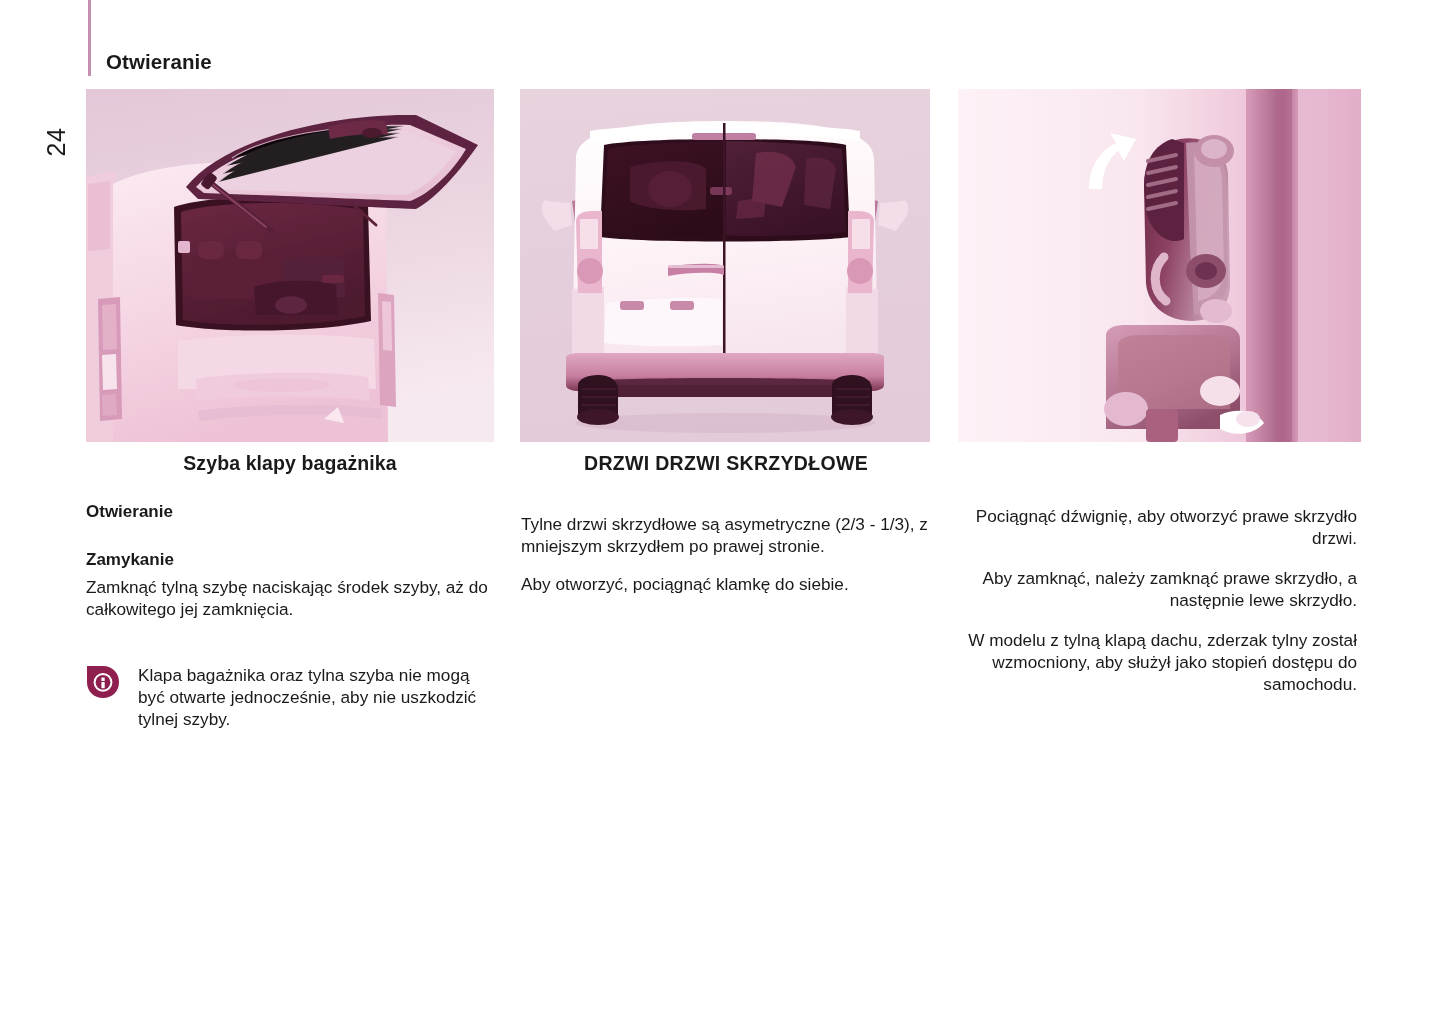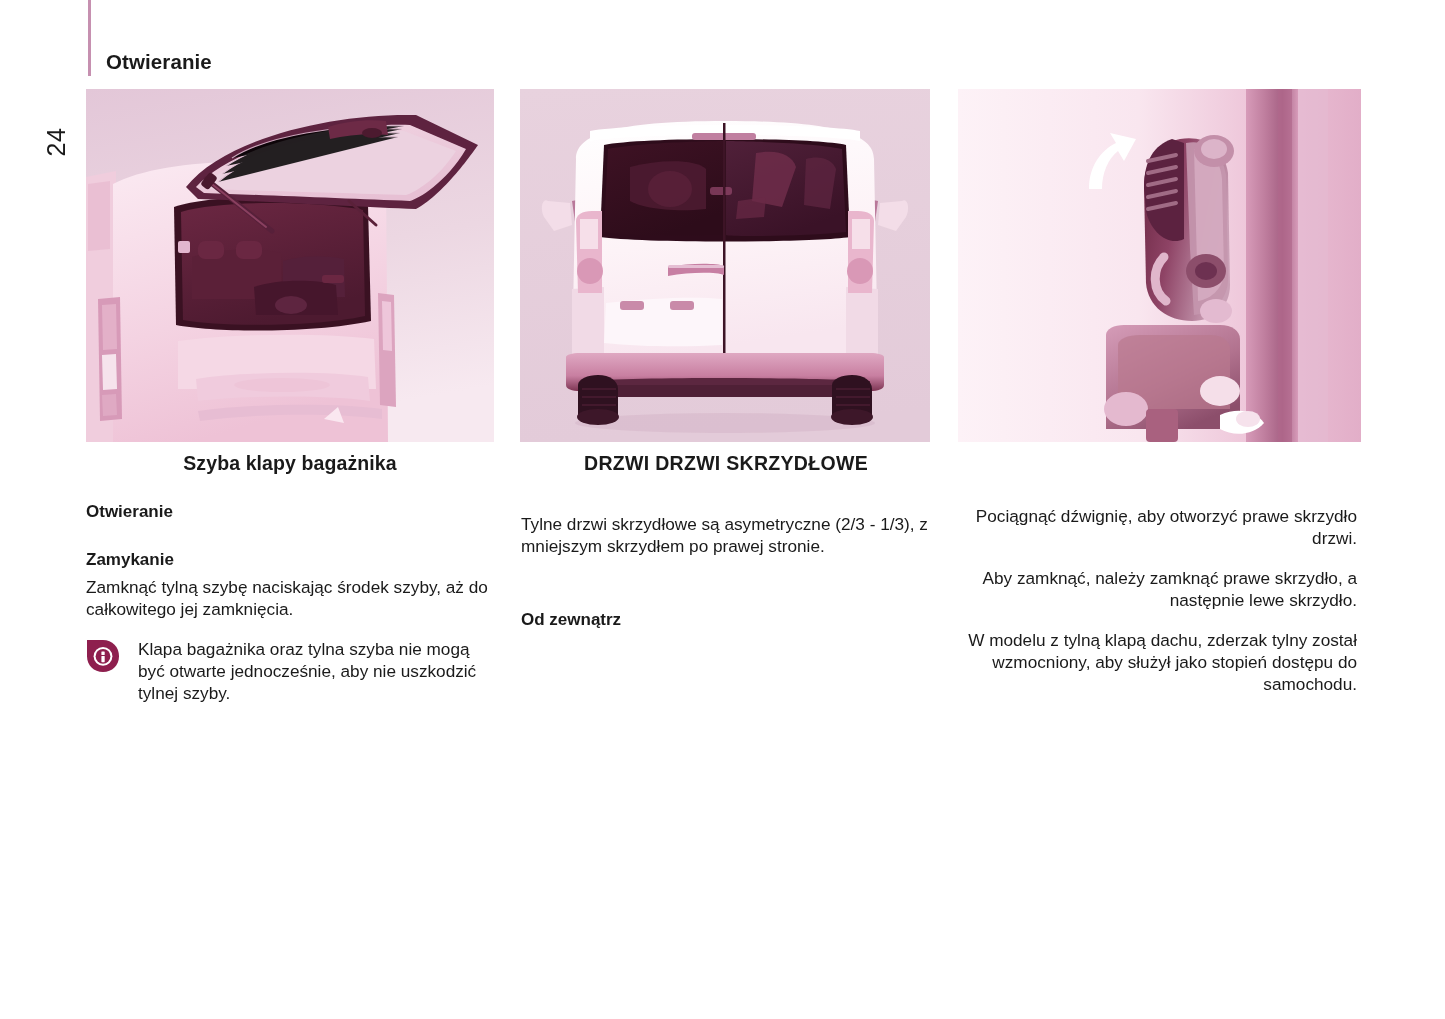--- a/index.html
+++ b/index.html
@@ -96,21 +96,21 @@
     color: #1a1a1a;
   }
   p.body-text.tight { margin-bottom: 0; }
 
   .col-2 .lead-gap { height: 16px; }
   .col-3 p.body-text { margin-bottom: 18px; text-align: right; }
 
   
   .callout {
     position: relative;
-    margin-top: 18px;
+    margin-top: 44px;
     padding-left: 52px;
     min-height: 40px;
   }
   .info-icon {
     position: absolute;
     left: 0;
     top: 1px;
     width: 34px;
     height: 34px;
   }
@@ -386,20 +386,20 @@
     </svg>
     <p>Klapa bagażnika oraz tylna szyba nie mogą być otwarte jednocześnie, aby nie uszkodzić tylnej szyby.</p>
   </div>
 </div>
 
 <div class="col col-2">
   <h2 class="section-head caps">DRZWI DRZWI SKRZYDŁOWE</h2>
   <div class="lead-gap"></div>
   <p class="body-text tight">Tylne drzwi skrzydłowe są asymetryczne (2/3 - 1/3), z mniejszym skrzydłem po prawej stronie.</p>
 
-  <h3 class="sub-head" style="margin-top:52px">Od zewnątrz</h3>
+  <p class="body-text" style="margin-top:16px">Aby otworzyć, pociągnąć klamkę do siebie.</p>
 </div>
 
 <div class="col col-3" style="top:505px">
   <p class="body-text">Pociągnąć dźwignię, aby otworzyć prawe skrzydło drzwi.</p>
   <p class="body-text">Aby zamknąć, należy zamknąć prawe skrzydło, a następnie lewe skrzydło.</p>
   <p class="body-text">W modelu z tylną klapą dachu, zderzak tylny został wzmocniony, aby służył jako stopień dostępu do samochodu.</p>
 </div>
 
 </body></html>

